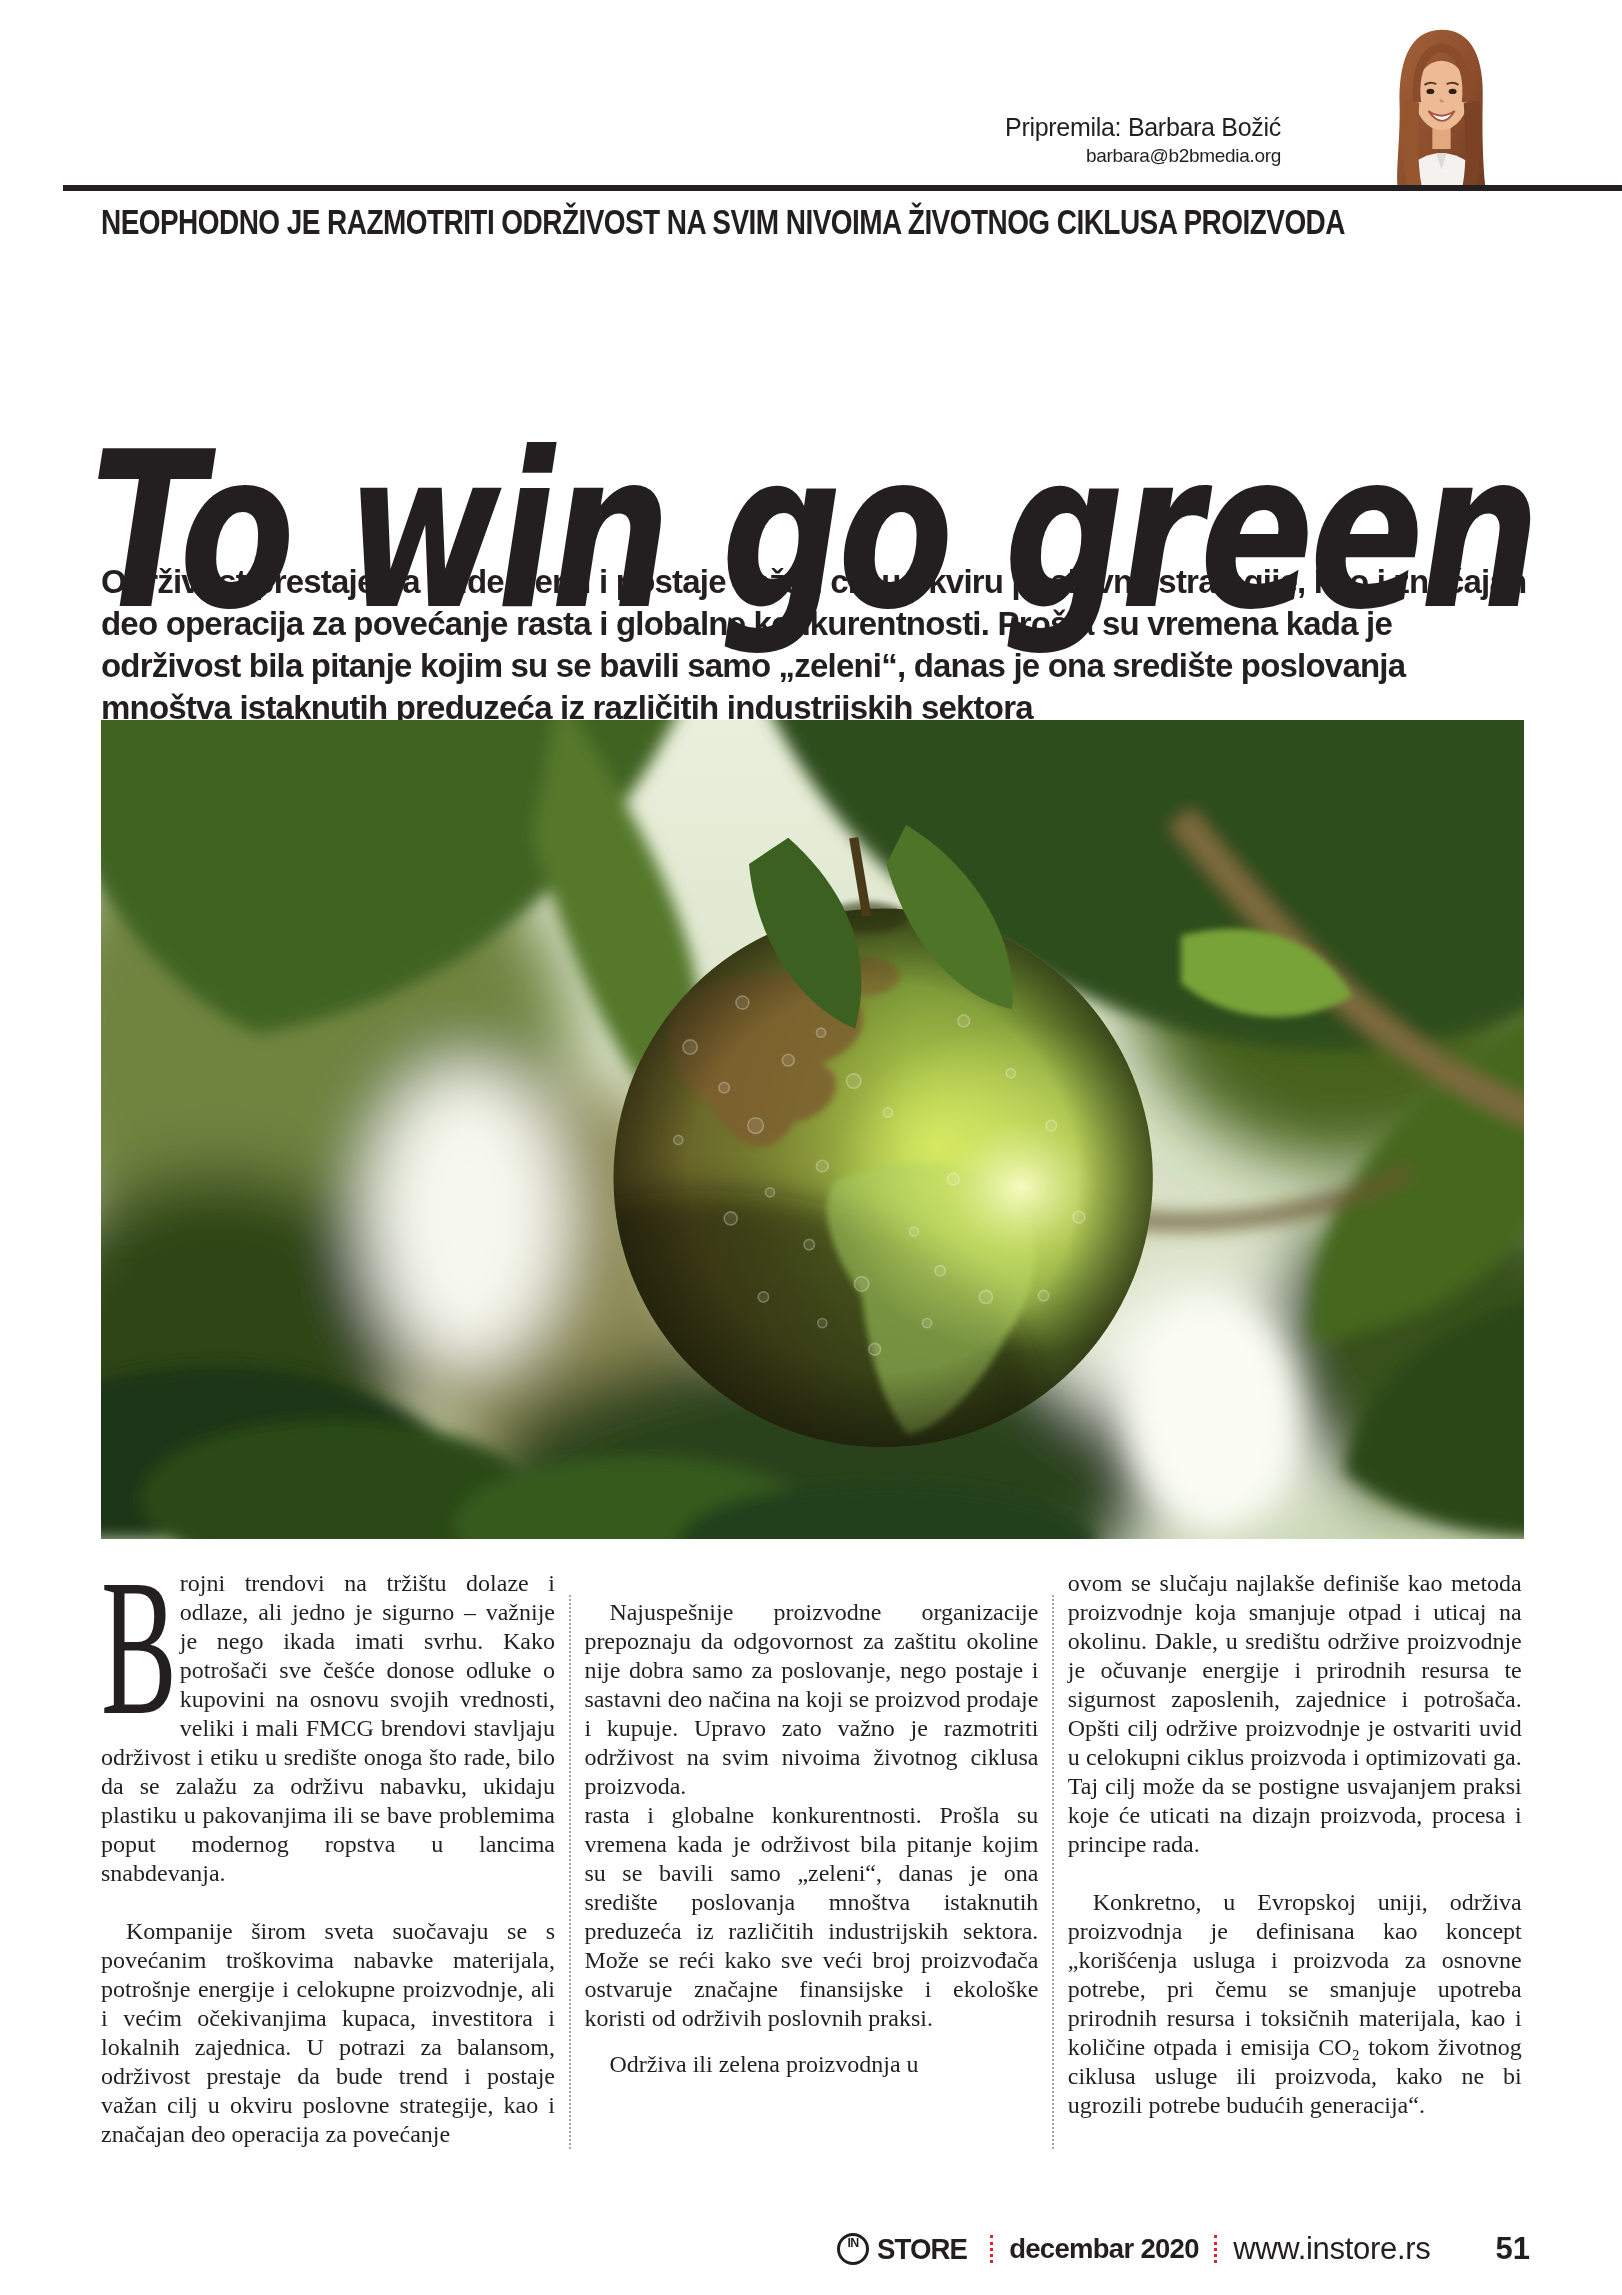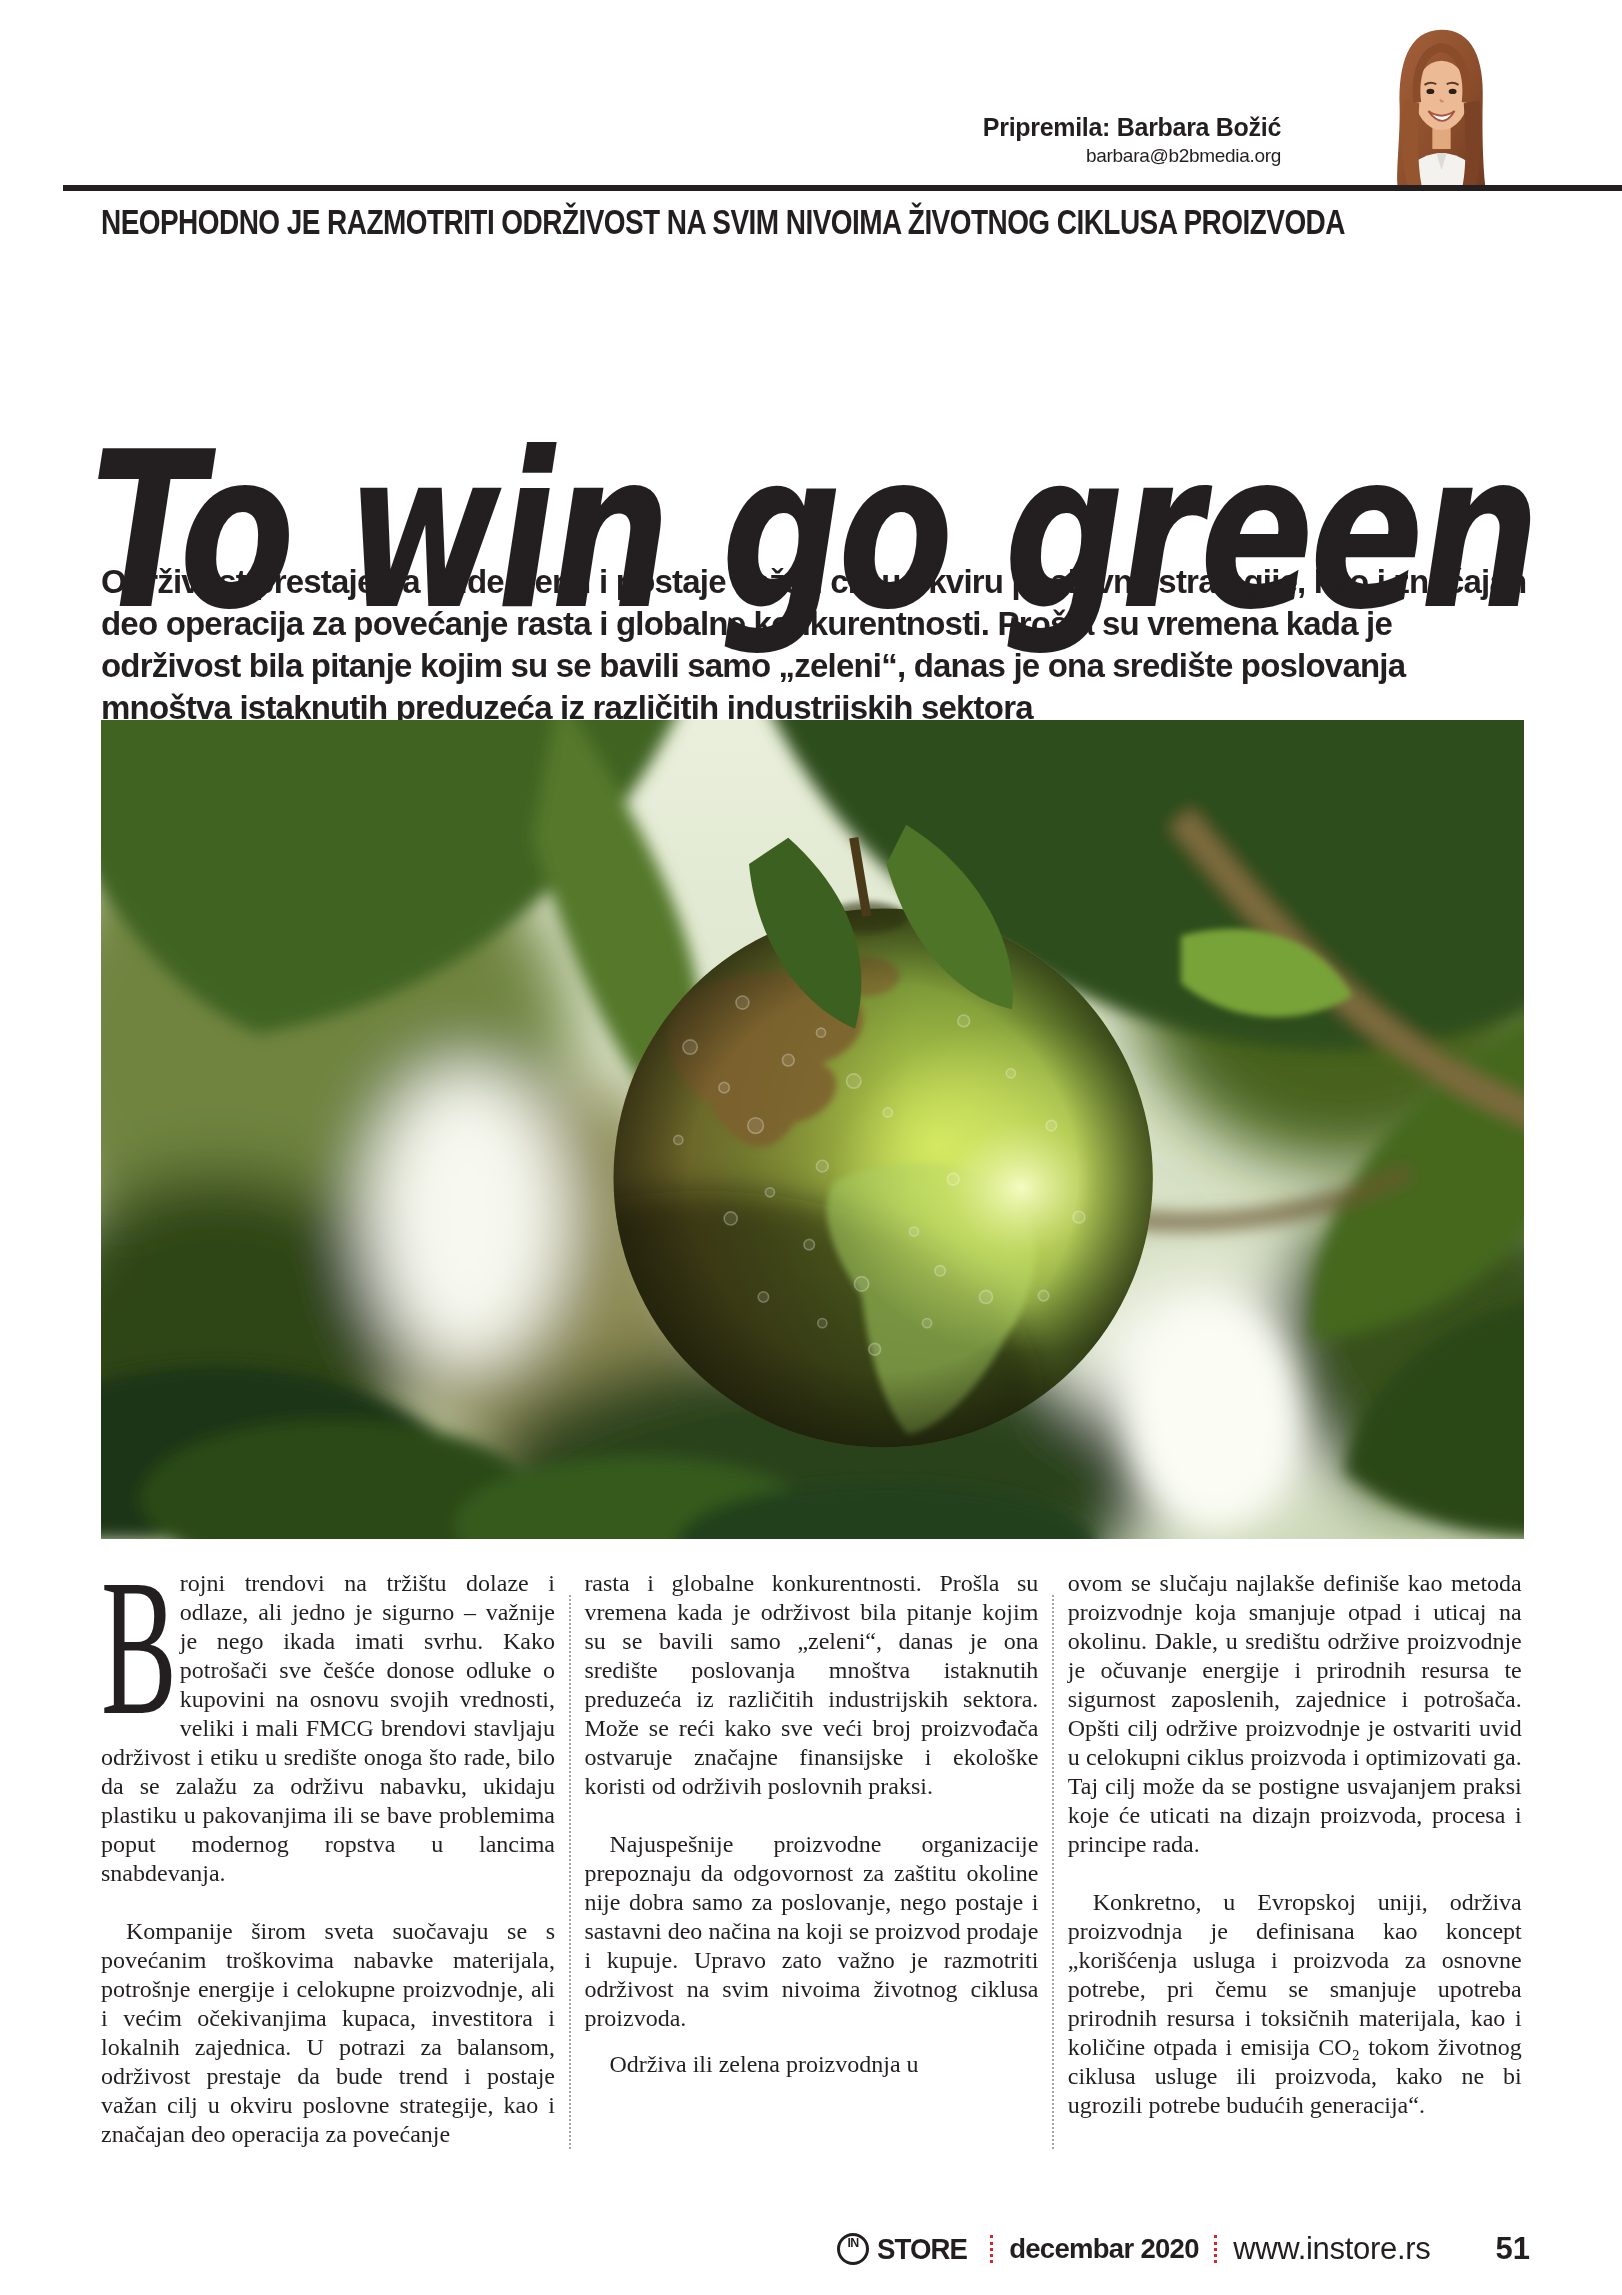--- a/index.html
+++ b/index.html
@@ -4,21 +4,21 @@
 <style>
   html,body { margin:0; padding:0; background:#ffffff; }
   .page {
     position:relative; width:1623px; height:2295px; background:#ffffff;
     overflow:hidden; color:#231f20;
     font-family:"Liberation Sans", sans-serif;
   }
 
   
   .author-block { position:absolute; top:111px; right:342px; text-align:right; line-height:1.3; }
-  .author-name  { font-weight:bold; font-size:25px; letter-spacing:-0.3px; }
+  .author-name  { font-weight:normal; font-size:25px; letter-spacing:-0.3px; }
   .author-email { font-size:19px; letter-spacing:-0.3px; }
 
   .portrait { position:absolute; left:1380px; top:21.6px; width:123px; height:165px; }
   .portrait svg { display:block; width:100%; height:100%; }
 
   .top-rule { position:absolute; left:63px; top:185px; width:1560px; height:5.9px; background:#231f20; }
 
   .kicker {
     position:absolute; left:101px; top:202px; white-space:nowrap;
     font-size:35px; font-weight:bold; letter-spacing:-0.7px;
@@ -256,22 +256,22 @@
     </svg>
   </div>
 
   <div class="columns">
     <div class="col">
       <p class="body-p"><span class="dropcap">B</span><span>rojni trendovi na tržištu dolaze i odlaze, ali jedno je sigurno – važnije je nego ikada imati svrhu. Kako potrošači sve češće donose odluke o kupovini na osnovu svojih vrednosti, veliki i mali FMCG brendovi stavljaju održivost i etiku u središte onoga što rade, bilo da se zalažu za održivu nabavku, ukidaju plastiku u pakovanjima ili se bave problemima poput modernog ropstva u lancima snabdevanja.</span></p>
       <p class="body-p indent">Kompanije širom sveta suočavaju se s povećanim troškovima nabavke materijala, potrošnje energije i celokupne proizvodnje, ali i većim očekivanjima kupaca, investitora i lokalnih zajednica. U potrazi za balansom, održivost prestaje da bude trend i postaje važan cilj u okviru poslovne strategije, kao i značajan deo operacija za povećanje</p>
     </div>
     <div class="col-sep"></div>
     <div class="col">
+      <p class="body-p indent">Najuspešnije proizvodne organizacije prepoznaju da odgovornost za zaštitu okoline nije dobra samo za poslovanje, nego postaje i sastavni deo načina na koji se proizvod prodaje i kupuje. Upravo zato važno je razmotriti održivost na svim nivoima životnog ciklusa proizvoda.</p>
       <p class="body-p">rasta i globalne konkurentnosti. Prošla su vremena kada je održivost bila pitanje kojim su se bavili samo „zeleni“, danas je ona središte poslovanja mnoštva istaknutih preduzeća iz različitih industrijskih sektora. Može se reći kako sve veći broj proizvođača ostvaruje značajne finansijske i ekološke koristi od održivih poslovnih praksi.</p>
-      <p class="body-p indent">Najuspešnije proizvodne organizacije prepoznaju da odgovornost za zaštitu okoline nije dobra samo za poslovanje, nego postaje i sastavni deo načina na koji se proizvod prodaje i kupuje. Upravo zato važno je razmotriti održivost na svim nivoima životnog ciklusa proizvoda.</p>
       <p class="body-p after-subhead">Održiva ili zelena proizvodnja u</p>
     </div>
     <div class="col-sep"></div>
     <div class="col">
       <p class="body-p">ovom se slučaju najlakše definiše kao metoda proizvodnje koja smanjuje otpad i uticaj na okolinu. Dakle, u središtu održive proizvodnje je očuvanje energije i prirodnih resursa te sigurnost zaposlenih, zajednice i potrošača. Opšti cilj održive proizvodnje je ostvariti uvid u celokupni ciklus proizvoda i optimizovati ga. Taj cilj može da se postigne usvajanjem praksi koje će uticati na dizajn proizvoda, procesa i principe rada.</p>
       <p class="body-p indent">Konkretno, u Evropskoj uniji, održiva proizvodnja je definisana kao koncept „korišćenja usluga i proizvoda za osnovne potrebe, pri čemu se smanjuje upotreba prirodnih resursa i toksičnih materijala, kao i količine otpada i emisija CO₂ tokom životnog ciklusa usluge ili proizvoda, kako ne bi ugrozili potrebe budućih generacija“.</p>
     </div>
   </div>
 
   <div class="footer">

